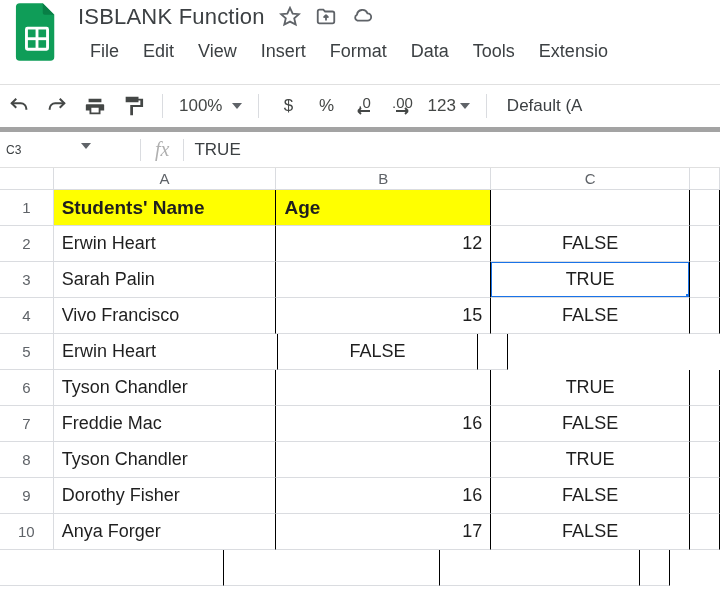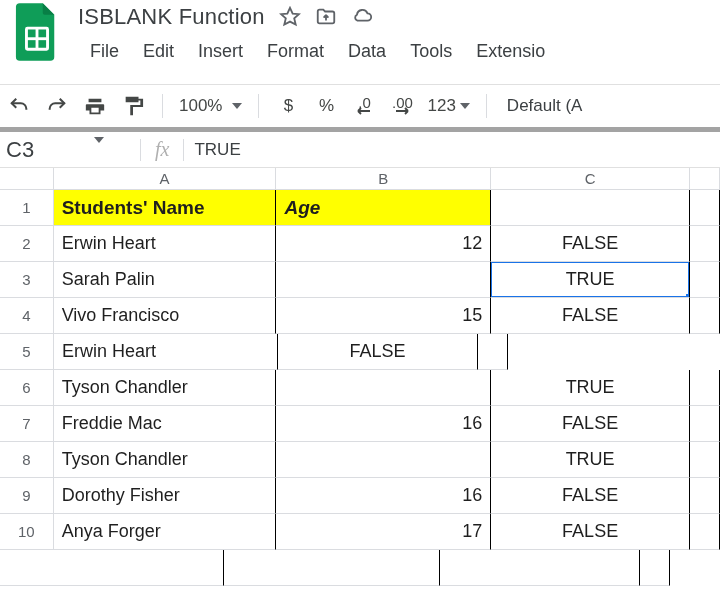--- a/index.html
+++ b/index.html
@@ -16,39 +16,39 @@
   .menubar span { padding: 4px 12px; border-radius: 4px; cursor: pointer;}
   
   .toolbar { height: 48px; border-top: 1px solid #e0e0e0; border-bottom: 5px solid #a3a3a3; margin-top: 10px; padding: 0 6px; display:flex; align-items:center; gap: 12px; color:#444746; font-size:17px;}
   .toolbar .divider { width:1px; height:24px; background:#dadce0; margin: 0 4px;}
   .toolbar .btn { display:flex; align-items:center; justify-content:center; min-width:26px; height:30px; cursor:pointer;}
   .toolbar .zoom { display:flex; align-items:center; gap:6px; font-size:17px;}
   .toolbar .fontname { font-size: 17px; color:#3c4043; padding-left:4px;}
   .triangle-down { display:inline-block; border-left:5px solid transparent; border-right:5px solid transparent; border-top:6px solid #5f6368; margin-left:4px;}
   
   .formula-row { display:flex; align-items:center; height:36px; border-bottom: 1px solid #e0e0e0;}
-  .name-box { width:56px; padding-left:4px; font-size:22px; color:#3c4043; display:flex; gap:56px;}
+  .name-box { width:56px; padding-left:4px; font-size:12px; color:#3c4043; display:flex; gap:56px;}
   .name-box-wrap { display:flex; align-items:center; width:140px; padding-left:2px;}
   .fx { font-family: 'Times New Roman', serif; font-style: italic; font-size:20px; color:#b0b0b0; padding: 0 14px;}
   .fx-divider { width:1px; height:22px; background:#dadce0;}
   .formula-val { font-size:17px; color:#3c4043; padding-left:10px;}
   
   .grid { display:flex; flex-direction:column;}
   .corner { width:54px; height:28px; border-right:1px solid #dadce0; border-bottom:1px solid #dadce0; background:#fff;}
   .col-header { height:28px; display:flex; align-items:center; justify-content:center; font-size:15px; color:#5f6368; background:#fff; border-right:1px solid #dadce0; border-bottom:1px solid #dadce0;}
   .row-header { width:54px; display:flex; align-items:center; justify-content:center; font-size:15px; color:#5f6368; background:#fff; border-right:1px solid #dadce0; border-bottom:1px solid #dadce0;}
   .row { display:flex; height:36px;}
   .headrow { display:flex;}
   .cell { border-right:1px solid #000000; border-bottom:1px solid #dadce0; padding:0 8px; font-size:18px; color:#1f1f1f; display:flex; align-items:center; overflow:hidden; white-space:nowrap;}
   .colA { width:224px; }
   .colB { width:216px; justify-content:flex-end;}
   .colC { width:200px; justify-content:center;}
   .colD { width:30px; }
   .hdr-yellow { background: #ffff00; font-weight: bold; font-size:19px;}
-  .hdr-yellow.colB { justify-content:flex-start;font-style:italic;}
+  .hdr-yellow.colB { justify-content:flex-start;}
   .selected-cell { position:relative; }
   .selected-cell::after {
     content:""; position:absolute; inset:-1px; border:2px solid #1a73e8; pointer-events:none;
   }
   .sel-handle { position:absolute; right:-4px; bottom:-4px; width:7px; height:7px; background:#1a73e8;}
 </style>
 </head>
 <body>
 
 <div class="header">
@@ -77,20 +77,21 @@
       </span>
       <span class="title-icon">
         <svg width="22" height="22" viewBox="0 0 24 24" fill="none" stroke="#5f6368" stroke-width="2">
             <path d="M18 16a4 4 0 0 0 0-8 6 6 0 0 0-11.5 1.5A3.5 3.5 0 0 0 7 16z"></path>
           </svg>
       </span>
     </div>
     <div class="menubar">
       <span>File</span>
       <span>Edit</span>
+      <span>View</span>
       <span>Insert</span>
       <span>Format</span>
       <span>Data</span>
       <span>Tools</span>
       <span>Extensio</span>
     </div>
   </div>
 </div>
 
 <div class="toolbar">

